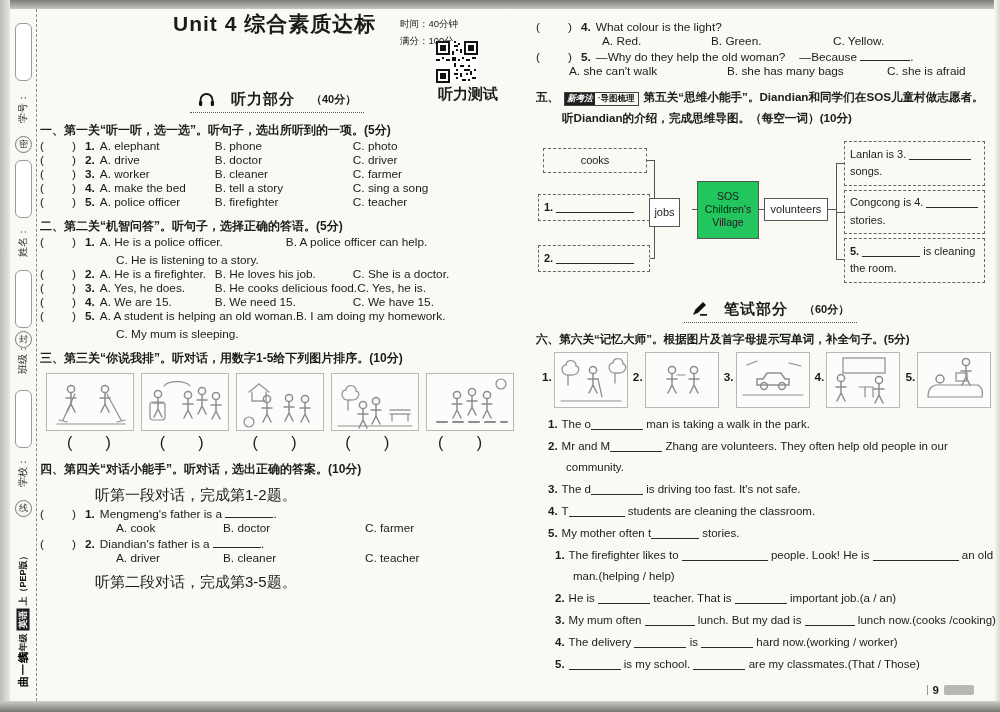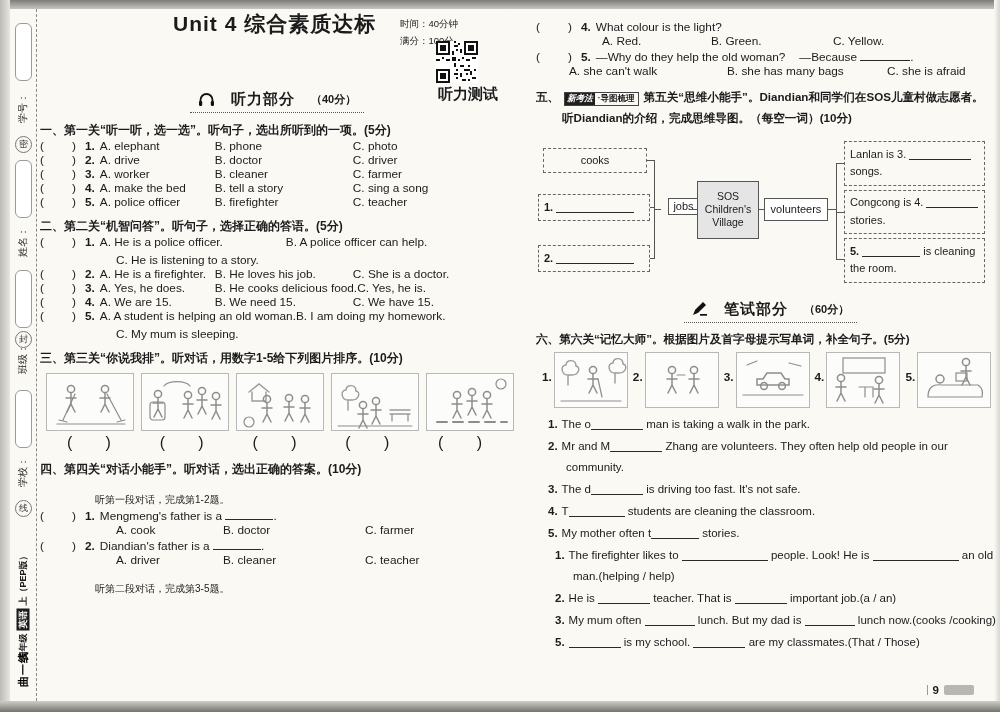--- a/index.html
+++ b/index.html
@@ -34,39 +34,39 @@
   .partL{margin:0 0 0 150px}
   .partR{margin:10px 0 0 148px}
 
   .stitle{font-size:12px;font-weight:bold;margin-top:9px;white-space:nowrap}
   .row{display:flex;align-items:baseline;font-size:11.8px;white-space:nowrap}
   .paren{display:inline-flex;justify-content:space-between;width:36px;flex:none;margin-right:9px}
   .num{font-weight:bold;margin-right:5px;flex:none}
   .opt{flex:none;white-space:nowrap}
   .wA{min-width:115px}.wB{min-width:138px}
   .indO{padding-left:76px}
-  .sub-cjk{font-size:10px;margin-top:15px;padding-left:55px}
+  .sub-cjk{font-size:15px;margin-top:8px;padding-left:55px}
   .bl{display:inline-block;border-bottom:1.1px solid #2a2a2a;height:12px;vertical-align:-2px}
 
   .picrow{display:flex;gap:7px;margin-top:6px}
   .pic{border:1px solid #b8b8b8;background:#fcfcfa;flex:none}
   .parenrow{display:flex;gap:7px;margin-top:3px}
   .pslot{width:86px;display:flex;justify-content:center}
   .pslot .paren{width:44px;margin:0}
 
   .s5h{display:flex;align-items:baseline;font-size:11.6px;font-weight:bold;margin-top:12px;white-space:nowrap}
   .badge{display:inline-flex;align-items:center;border:1px solid #444;font-size:8.5px;line-height:1.4;margin:0 5px;flex:none;font-weight:bold}
   .badge .bd{background:#1e1e1e;color:#fff;padding:0 2px;font-style:italic}
   .badge .br{padding:0 3px}
   .s5h2{font-size:11.6px;font-weight:bold;margin-top:5px;padding-left:26px;white-space:nowrap}
 
   .diag{position:relative;height:150px;margin-top:14px;font-size:11px}
   .dbox{position:absolute;border:1.3px dashed #666;background:#faf9f4;display:flex;flex-direction:column;justify-content:center;padding:2px 5px;box-sizing:border-box;line-height:1.6}
   .solid{position:absolute;border:1.2px solid #555;background:#fff;display:flex;align-items:center;justify-content:center;box-sizing:border-box}
-  .sos{background:#e5e5e5;flex-direction:column;line-height:1.25;font-size:10.5px;text-align:center}
+  .sos{background:#22c55e;flex-direction:column;line-height:1.25;font-size:10.5px;text-align:center}
   .ln{position:absolute;background:#555}
   .dctr{text-align:center}
 
   .picrow6{display:flex;align-items:flex-start;margin-top:5px;margin-left:6px}
   .p6{display:flex;align-items:flex-start;gap:2px;margin-right:5px}
   .pnum{font-weight:bold;font-size:11.8px;flex:none;margin-top:18px}
   .sent{font-size:11.5px;margin-top:9px;white-space:nowrap;padding-left:12px}
   .sent b{margin-right:4px}
   .wrap6{padding-left:30px}
   .sent7{padding-left:19px}
@@ -412,21 +412,21 @@
           <span><b>1.</b> <span class="bl" style="width:78px"></span></span>
         </div>
       <div class="dbox" style="left:2px;top:105px;width:112px;height:27px">
           <span><b>2.</b> <span class="bl" style="width:78px"></span></span>
         </div>
       <div class="ln" style="left:118px;top:20px;width:1.3px;height:99px"></div>
       <div class="ln" style="left:111px;top:20px;width:8px;height:1.3px"></div>
       <div class="ln" style="left:114px;top:67px;width:5px;height:1.3px"></div>
       <div class="ln" style="left:114px;top:118px;width:5px;height:1.3px"></div>
       <div class="ln" style="left:118px;top:69px;width:7px;height:1.3px"></div>
-      <div class="solid" style="left:132px;top:58px;width:31px;height:17px">
+      <div class="solid" style="left:113px;top:58px;width:31px;height:29px">
           <span>jobs</span>
         </div>
       <div class="ln" style="left:156px;top:69px;width:5px;height:1.3px"></div>
       <div class="solid sos" style="left:161px;top:41px;width:62px;height:58px">
         <span>SOS</span>
           <span>Children's</span>
           <span>Village</span>
       </div>
       <div class="ln" style="left:223px;top:69px;width:5px;height:1.3px"></div>
       <div class="solid" style="left:228px;top:58px;width:64px;height:23px">
@@ -509,20 +509,21 @@
     <div class="sent"><b>2.</b><span>Mr and M</span><span class="bl" style="width:52px"></span>&nbsp;<span>Zhang are volunteers. They often help old people in our</span></div>
     <div class="sent wrap6">community.</div>
     <div class="sent"><b>3.</b><span>The d</span><span class="bl" style="width:52px"></span>&nbsp;<span>is driving too fast. It's not safe.</span></div>
     <div class="sent"><b>4.</b><span>T</span><span class="bl" style="width:56px"></span>&nbsp;<span>students are cleaning the classroom.</span></div>
     <div class="sent"><b>5.</b><span>My mother often t</span><span class="bl" style="width:48px"></span>&nbsp;<span>stories.</span></div>
 
     <div class="sent sent7"><b>1.</b><span>The firefighter likes to</span>&nbsp;<span class="bl" style="width:86px"></span>&nbsp;<span>people. Look! He is</span>&nbsp;<span class="bl" style="width:86px"></span>&nbsp;<span>an old</span></div>
     <div class="sent wrap7">man.(helping / help)</div>
     <div class="sent sent7"><b>2.</b><span>He is</span>&nbsp;<span class="bl" style="width:52px"></span>&nbsp;<span>teacher. That is</span>&nbsp;<span class="bl" style="width:52px"></span>&nbsp;<span>important job.(a / an)</span></div>
     <div class="sent sent7"><b>3.</b><span>My mum often</span>&nbsp;<span class="bl" style="width:50px"></span>&nbsp;<span>lunch. But my dad is</span>&nbsp;<span class="bl" style="width:50px"></span>&nbsp;<span>lunch now.(cooks /cooking)</span></div>
+    <div class="sent sent7"><b>4.</b><span>The delivery</span>&nbsp;<span class="bl" style="width:52px"></span>&nbsp;<span>is</span>&nbsp;<span class="bl" style="width:52px"></span>&nbsp;<span>hard now.(working / worker)</span></div>
     <div class="sent sent7"><b>5.</b><span class="bl" style="width:52px"></span>&nbsp;<span>is my school.</span>&nbsp;<span class="bl" style="width:52px"></span>&nbsp;<span>are my classmates.(That / Those)</span></div>
   </div>
 
   <div class="pageno">
     <span class="pnbar"></span>
     <span>9</span>
     <span class="pnbadge"></span>
   </div>
 
   <div class="band-bot"></div>

